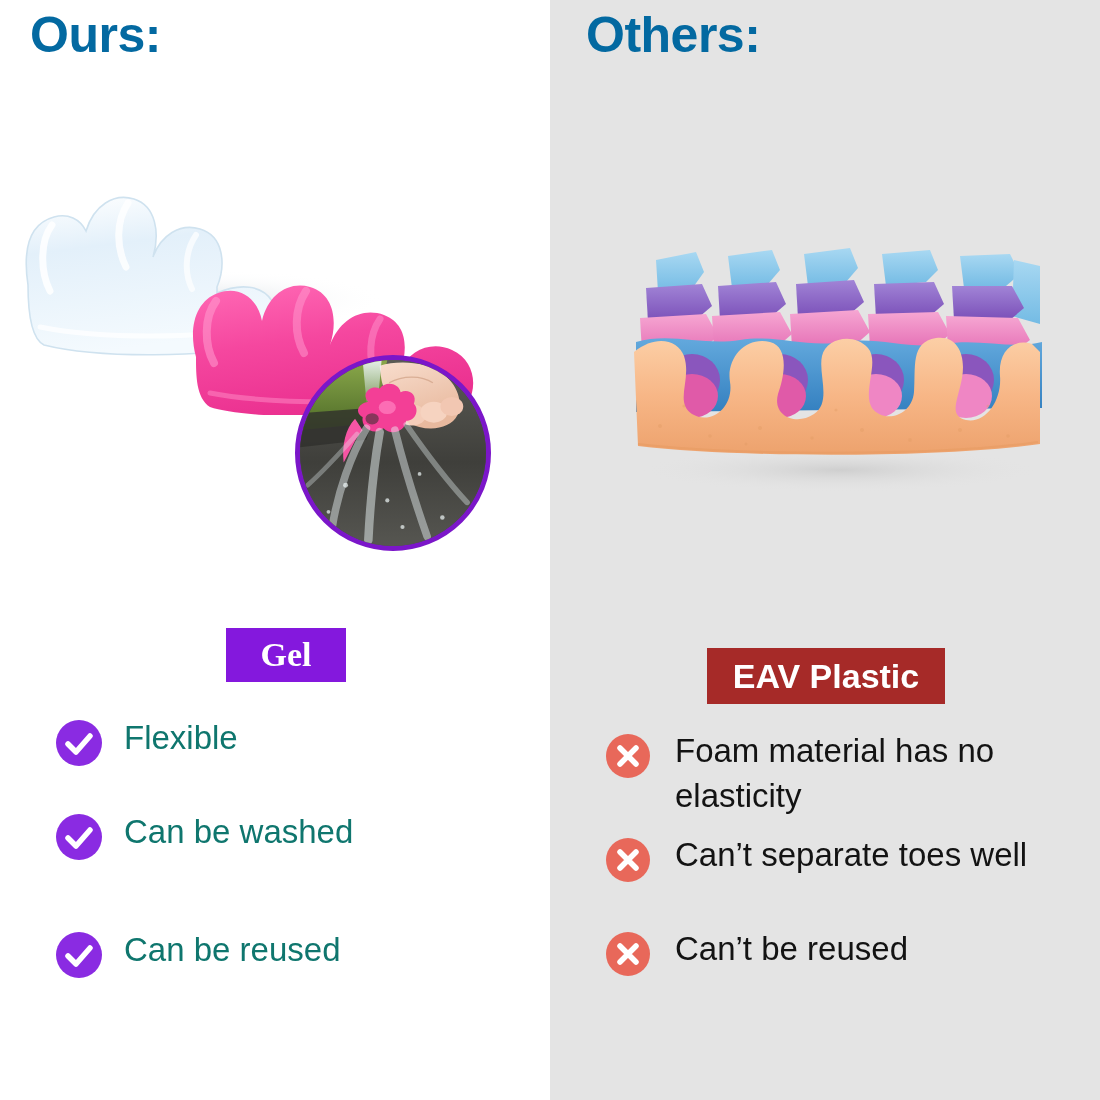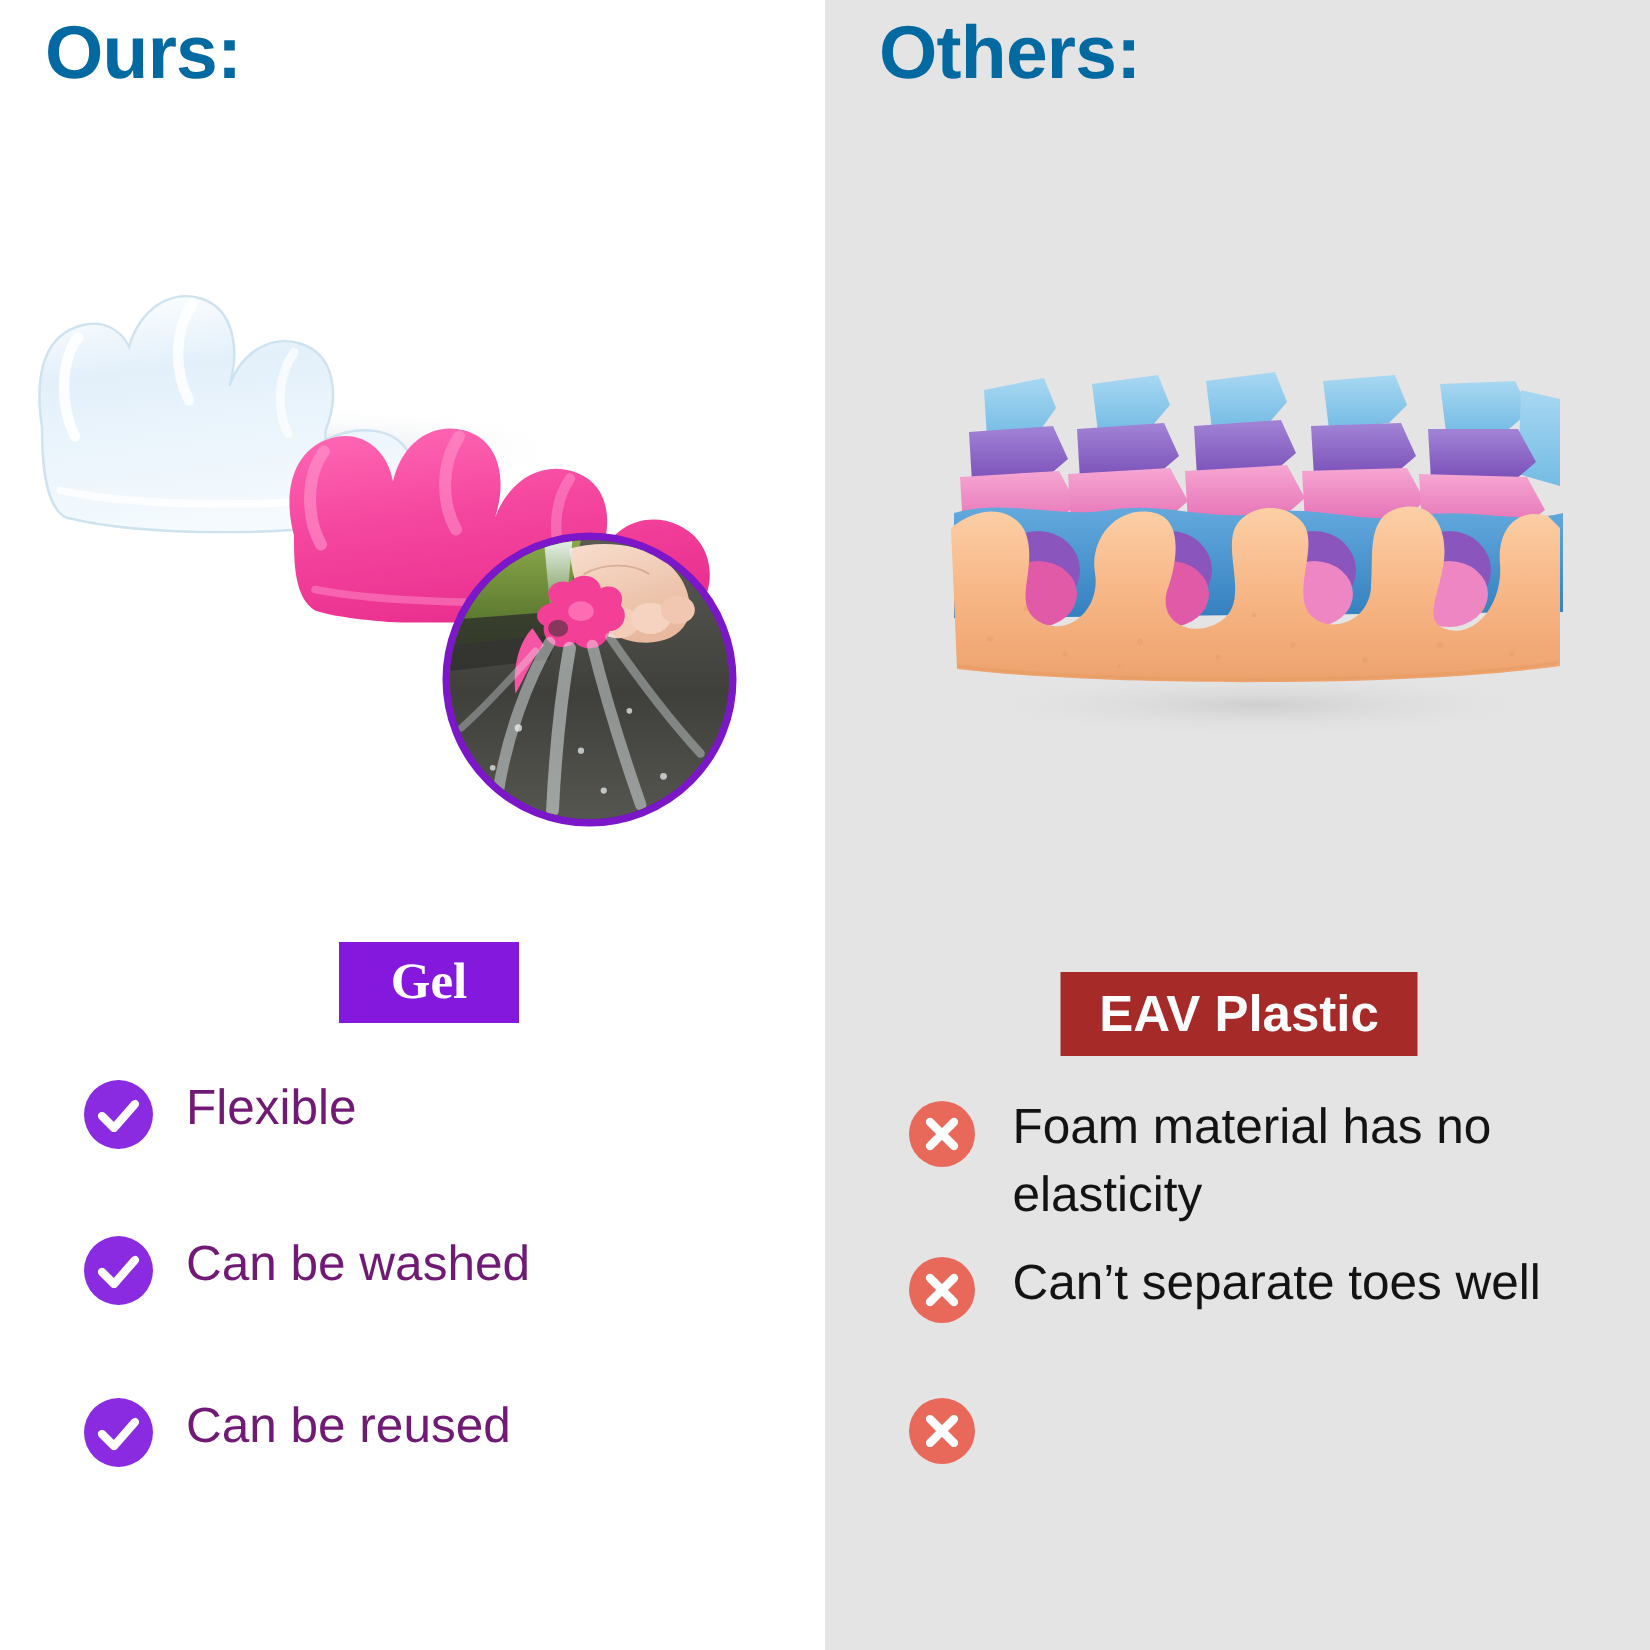--- a/index.html
+++ b/index.html
@@ -131,21 +131,21 @@
     background: #e8685a;
   }
   .status-icon svg { position: absolute; inset: 0; }
 
   .feature-text {
     font-size: 33px;
     line-height: 45px;
     white-space: pre-line;
   }
   .list-left  .feature-text {
-    color: #701a75;
+    color: #0f766e;
     margin-left: 22px;
     margin-top: -3px;
   }
   .list-right .feature-text {
     color: #131313;
     margin-left: 25px;
     margin-top: -4px;
   }
 </style>
 </head>
@@ -286,21 +286,21 @@
 
       <div class="feature-item" style="top:0px">
         <span class="status-icon icon-check">
           <svg viewBox="0 0 46 46" width="46" height="46">
             <path d="M12 24 L20 32 L34 16" fill="none" stroke="#ffffff" stroke-width="5.5" stroke-linecap="round" stroke-linejoin="round"></path>
           </svg>
         </span>
         <span class="feature-text">Flexible</span>
       </div>
 
-      <div class="feature-item" style="top:104px">
+      <div class="feature-item" style="top:94px">
         <span class="status-icon icon-check">
           <svg viewBox="0 0 46 46" width="46" height="46">
             <path d="M12 24 L20 32 L34 16" fill="none" stroke="#ffffff" stroke-width="5.5" stroke-linecap="round" stroke-linejoin="round"></path>
           </svg>
         </span>
         <span class="feature-text">Can be washed</span>
       </div>
 
       <div class="feature-item" style="top:212px">
         <span class="status-icon icon-check">
@@ -454,17 +454,18 @@
       </span>
       <span class="feature-text">Can’t separate toes well</span>
     </div>
 
     <div class="feature-item" style="top:212px">
       <span class="status-icon icon-cross">
         <svg viewBox="0 0 44 44" width="44" height="44">
           <path d="M14 14 L30 30 M30 14 L14 30" fill="none" stroke="#ffffff" stroke-width="5.5" stroke-linecap="round"></path>
         </svg>
       </span>
+      <span class="feature-text">Can’t be reused</span>
     </div>
 
   </div>
 
 </div>
 
 </body></html>

